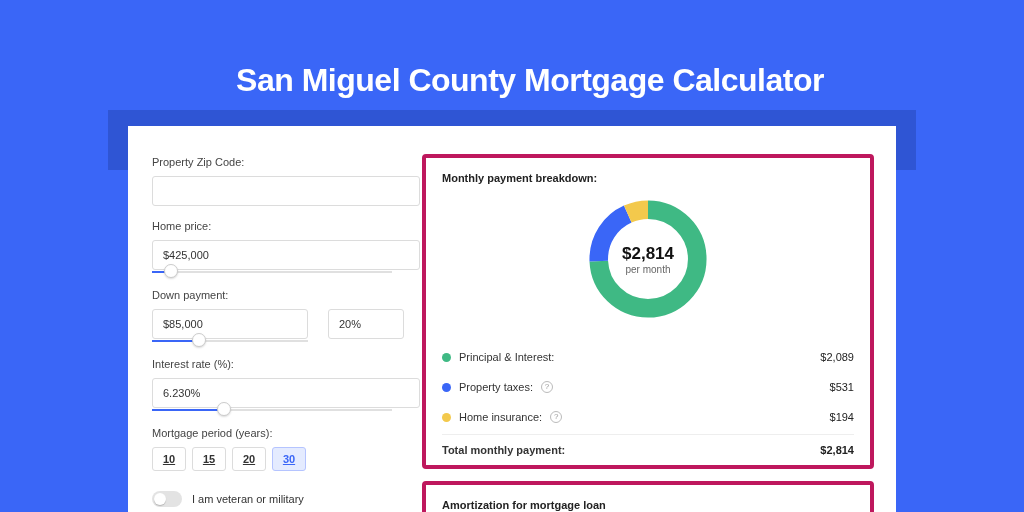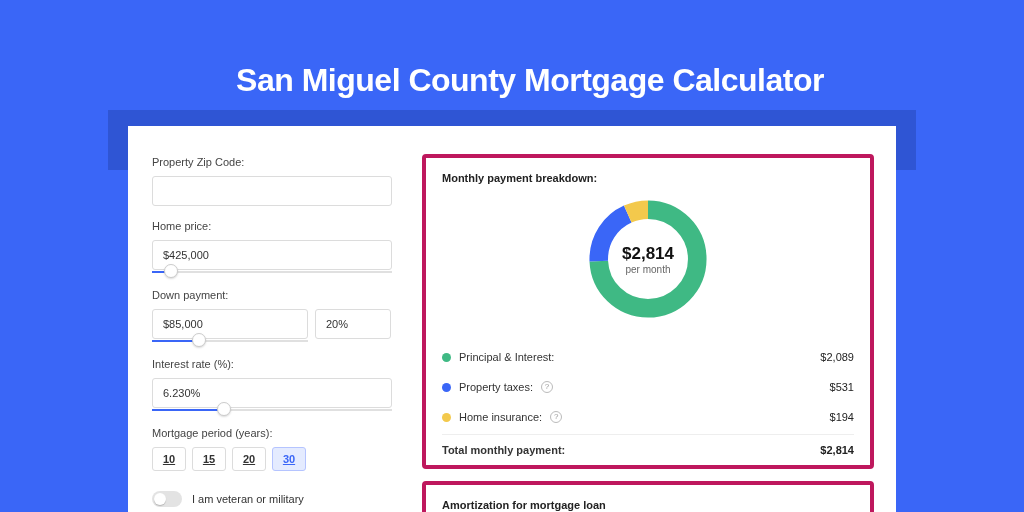--- a/index.html
+++ b/index.html
@@ -51,21 +51,21 @@
     flex: 1;
     padding: 28px 22px 0 18px;
     font-size: 11px;
   }
   .field-label {
     font-size: 11px;
     color: #444;
     margin-bottom: 8px;
   }
   .text-input {
-    width: 240px;
+    width: 268px;
     height: 30px;
     border: 1px solid #dcdcdc;
     border-radius: 3px;
     padding: 0 10px;
     font-size: 11px;
     color: #333;
     background: #fff;
   }
   .group { margin-bottom: 14px; position: relative; }
   .slider-wrap {
@@ -91,21 +91,21 @@
   .slider-thumb {
     width: 14px; height: 14px;
     border-radius: 50%;
     background: #fff;
     border: 1px solid #ccc;
     box-shadow: 0 1px 2px rgba(0,0,0,.15);
     position: absolute;
     top: -5px;
     transform: translateX(-50%);
   }
-  .dp-row { display: flex; gap: 7px; }
+  .dp-row { display: flex; gap: 20px; }
   .dp-amount { width: 156px; }
   .dp-pct { width: 76px; }
   .seg {
     display: flex;
     gap: 6px;
     margin-top: 4px;
   }
   .seg button {
     width: 34px;
     height: 24px;

